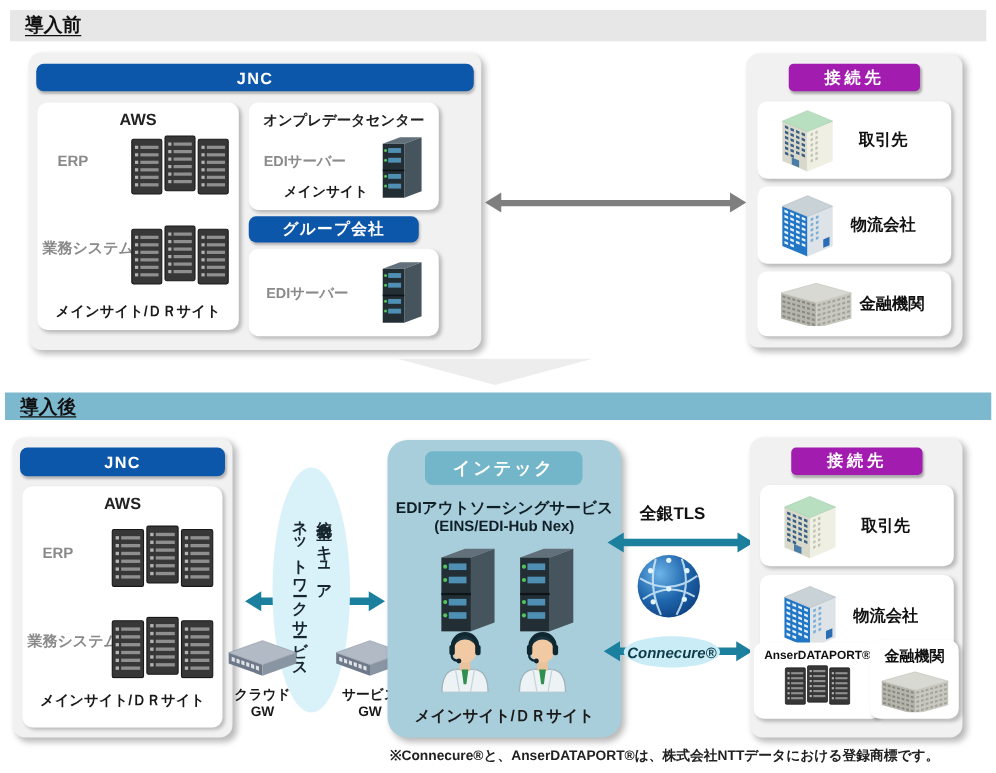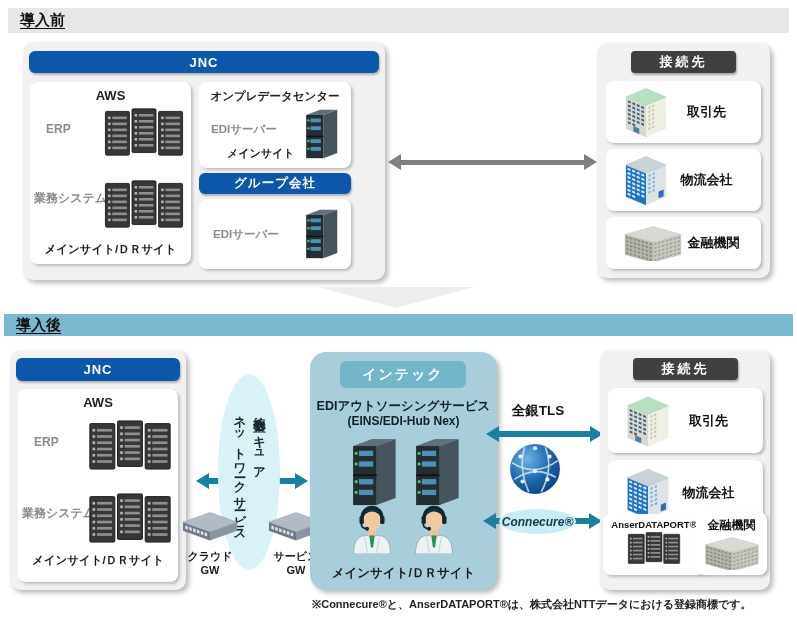--- a/index.html
+++ b/index.html
@@ -6,21 +6,21 @@
   .canvas{position:relative;width:797px;height:618px;background:#fff;overflow:hidden;
           font-family:"Liberation Sans",sans-serif;color:#1a1a1a;}
   .band{position:absolute;display:flex;align-items:center;padding-left:12px;box-sizing:border-box;}
   .band-gray{background:#e7e7e7;}
   .band-blue{background:#7cb9cf;}
   .band-title{font-size:15px;font-weight:bold;color:#111;text-decoration:underline;text-underline-offset:3px;}
   .panel{position:absolute;background:#f1f1f1;border-radius:10px;box-shadow:3px 3px 5px rgba(0,0,0,.28);}
   .hdr-blue{position:absolute;background:#0d57aa;border-radius:6px;color:#fff;font-weight:bold;
             display:flex;align-items:center;justify-content:center;font-size:13px;letter-spacing:1px;
             box-shadow:1px 2px 2px rgba(0,0,0,.25);}
-  .hdr-dark{position:absolute;background:#404040;border-radius:4px;color:#fff;font-weight:bold;
+  .hdr-dark{position:absolute;background:#a21caf;border-radius:4px;color:#fff;font-weight:bold;
             display:flex;align-items:center;justify-content:center;font-size:13px;letter-spacing:3px;
             box-shadow:1px 2px 2px rgba(0,0,0,.3);}
   .hdr-teal{position:absolute;background:#73b6c9;border-radius:6px;color:#fff;font-weight:bold;
             display:flex;align-items:center;justify-content:center;font-size:14px;letter-spacing:2px;}
   .card{position:absolute;background:#fff;border-radius:8px;box-shadow:2px 2px 3px rgba(0,0,0,.22);}
   .card-title{position:absolute;top:6px;left:0;right:0;text-align:center;font-weight:bold;font-size:13px;color:#222;}
   .card-foot{position:absolute;bottom:7px;left:0;right:0;text-align:center;font-weight:bold;font-size:11.5px;color:#1a1a1a;}
   .lbl-gray{position:absolute;color:#8a8a8a;font-weight:bold;font-size:12px;white-space:nowrap;}
   .lbl-dark{position:absolute;color:#1a1a1a;font-weight:bold;font-size:11px;white-space:nowrap;}
   .dcard{position:absolute;background:#fff;border-radius:8px;box-shadow:2px 2px 3px rgba(0,0,0,.22);
@@ -350,21 +350,21 @@
 
     <div class="card" style="left:176px;top:40px;width:152px;height:86px">
       <div class="card-title" style="font-size:11.5px;top:7px">オンプレデータセンター</div>
       <span class="lbl-gray" style="left:12px;top:40px;font-size:11.5px">EDIサーバー</span>
       <span class="lbl-dark" style="left:28px;top:64px">メインサイト</span>
       <svg class="icon" style="left:102px;top:24px;width:38px;height:56px">
           <use href="#sym-tower"></use>
         </svg>
     </div>
 
-    <div class="hdr-blue" style="left:176px;top:131px;width:152px;height:21px;font-size:12.5px">グループ会社</div>
+    <div class="hdr-blue" style="left:176px;top:131px;width:136px;height:21px;font-size:12.5px">グループ会社</div>
 
     <div class="card" style="left:176px;top:157px;width:152px;height:70px">
       <span class="lbl-gray" style="left:14px;top:28px;font-size:11.5px">EDIサーバー</span>
       <svg class="icon" style="left:102px;top:6px;width:38px;height:58px">
           <use href="#sym-tower"></use>
         </svg>
     </div>
   </div>
 
   <div class="arr" style="left:388px;top:162px;width:209px;--c:#7f7f7f">

